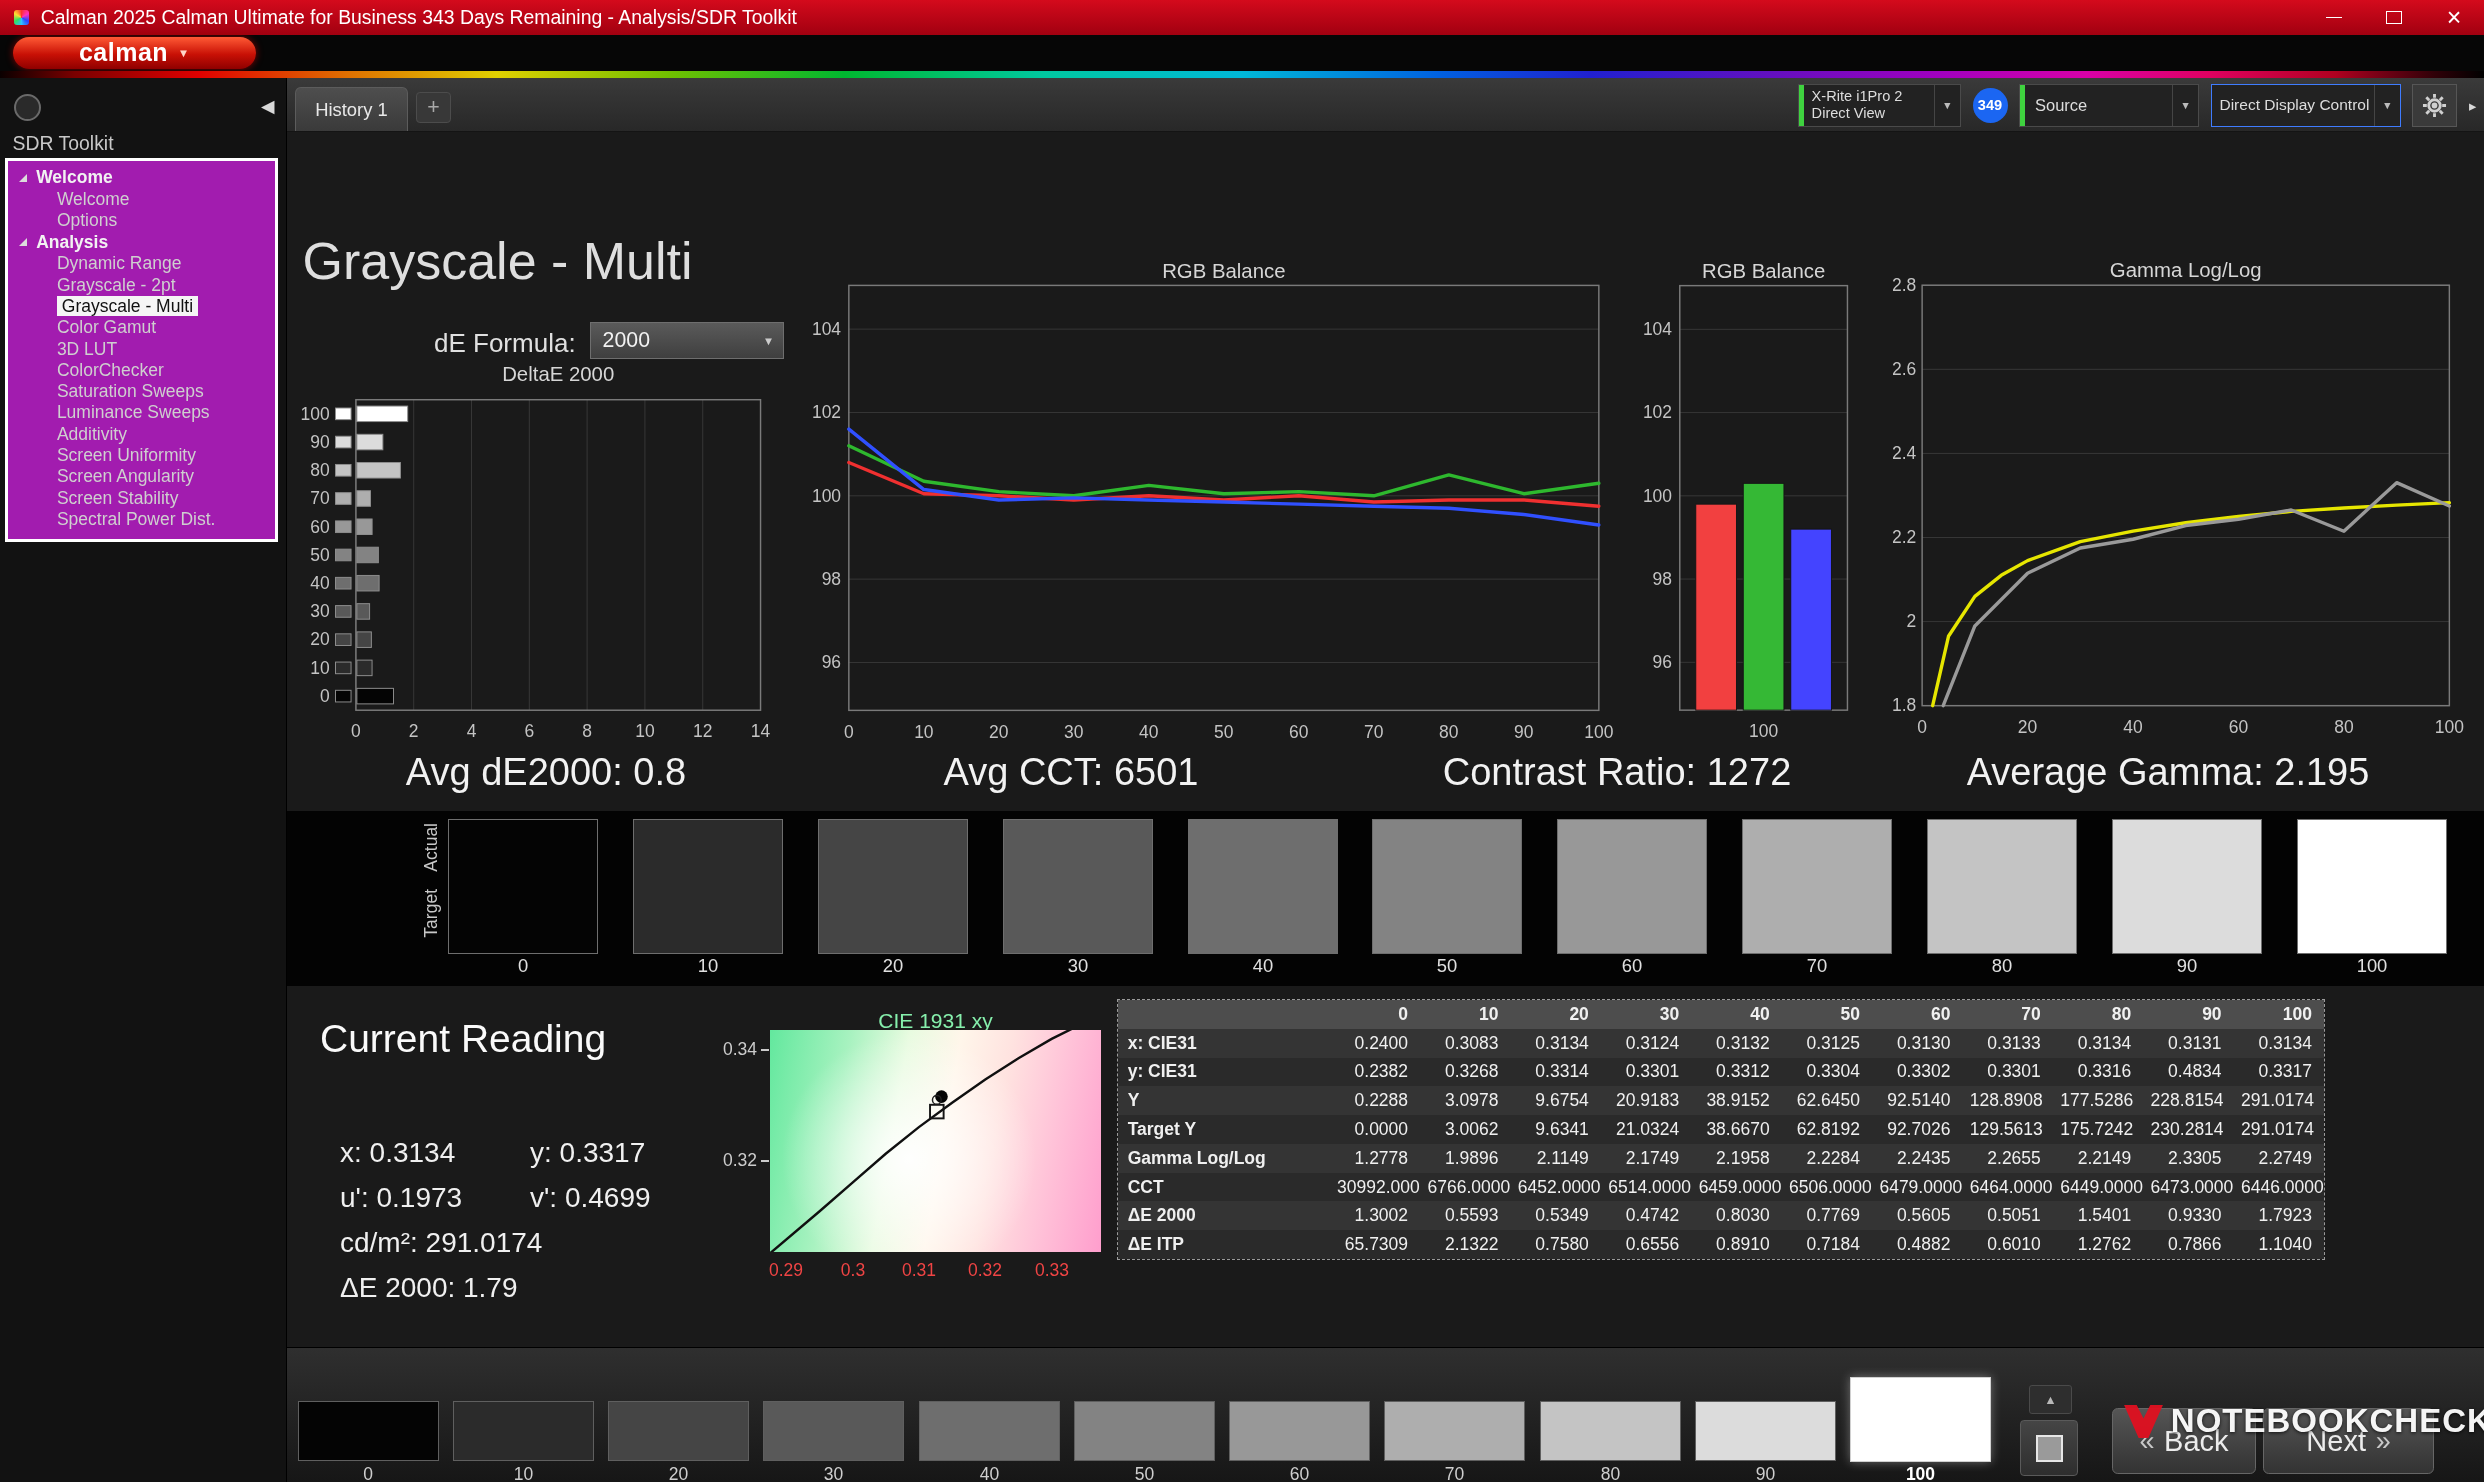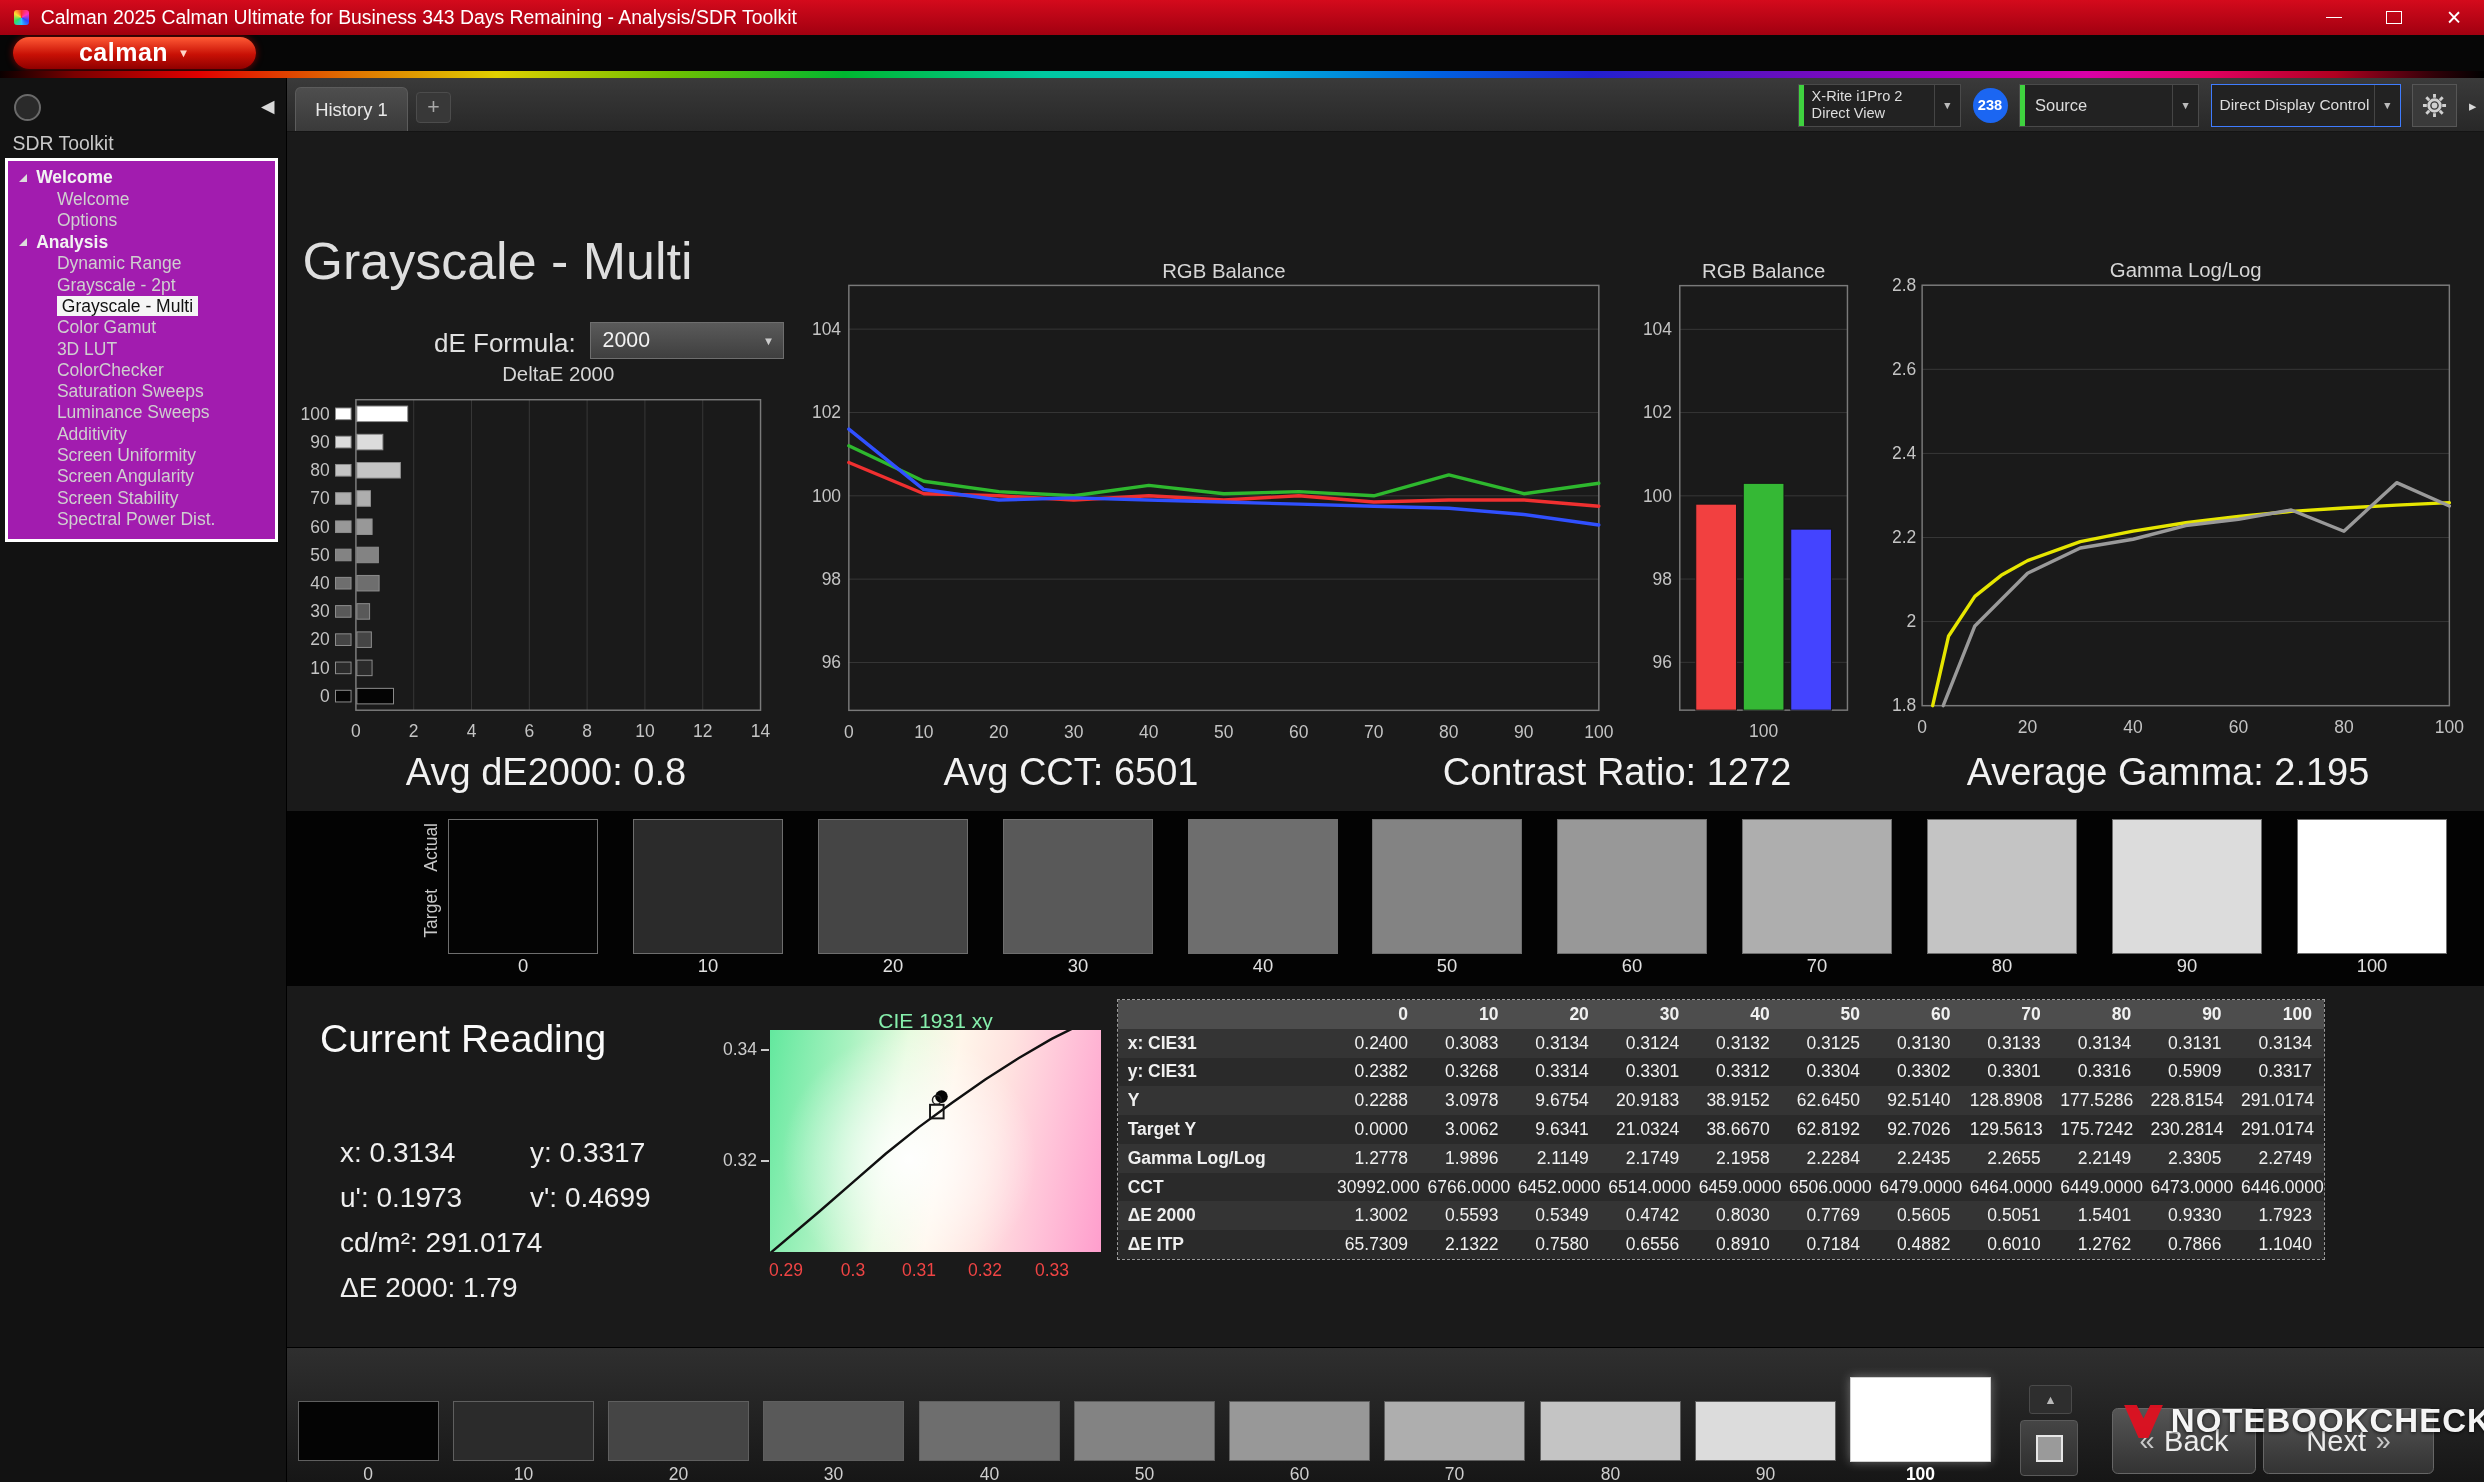--- a/index.html
+++ b/index.html
@@ -211,21 +211,21 @@
     </div>
     <div class="tb-right">
       <div class="dd dd-meter">
         <div class="stripe"></div>
         <div class="lines">
           <div>X-Rite i1Pro 2</div>
           <div>Direct View</div>
         </div>
         <div class="arrowbox">▼</div>
       </div>
-      <div class="badge">238</div>
+      <div class="badge">349</div>
       <div class="dd dd-source">
         <div class="stripe"></div>
         <div class="ddtext">Source</div>
         <div class="arrowbox">▼</div>
       </div>
       <div class="dd dd-ddc">
         <div class="ddtext">Direct Display Control</div>
         <div class="arrowbox">▼</div>
       </div>
       <div class="gear-btn">
@@ -482,21 +482,21 @@
             <td class="lbl">y: CIE31</td>
             <td class="num">0.2382</td>
             <td class="num">0.3268</td>
             <td class="num">0.3314</td>
             <td class="num">0.3301</td>
             <td class="num">0.3312</td>
             <td class="num">0.3304</td>
             <td class="num">0.3302</td>
             <td class="num">0.3301</td>
             <td class="num">0.3316</td>
-            <td class="num">0.5909</td>
+            <td class="num">0.4834</td>
             <td class="num">0.3317</td>
           </tr>
           <tr class="odd">
             <td class="lbl">Y</td>
             <td class="num">0.2288</td>
             <td class="num">3.0978</td>
             <td class="num">9.6754</td>
             <td class="num">20.9183</td>
             <td class="num">38.9152</td>
             <td class="num">62.6450</td>

